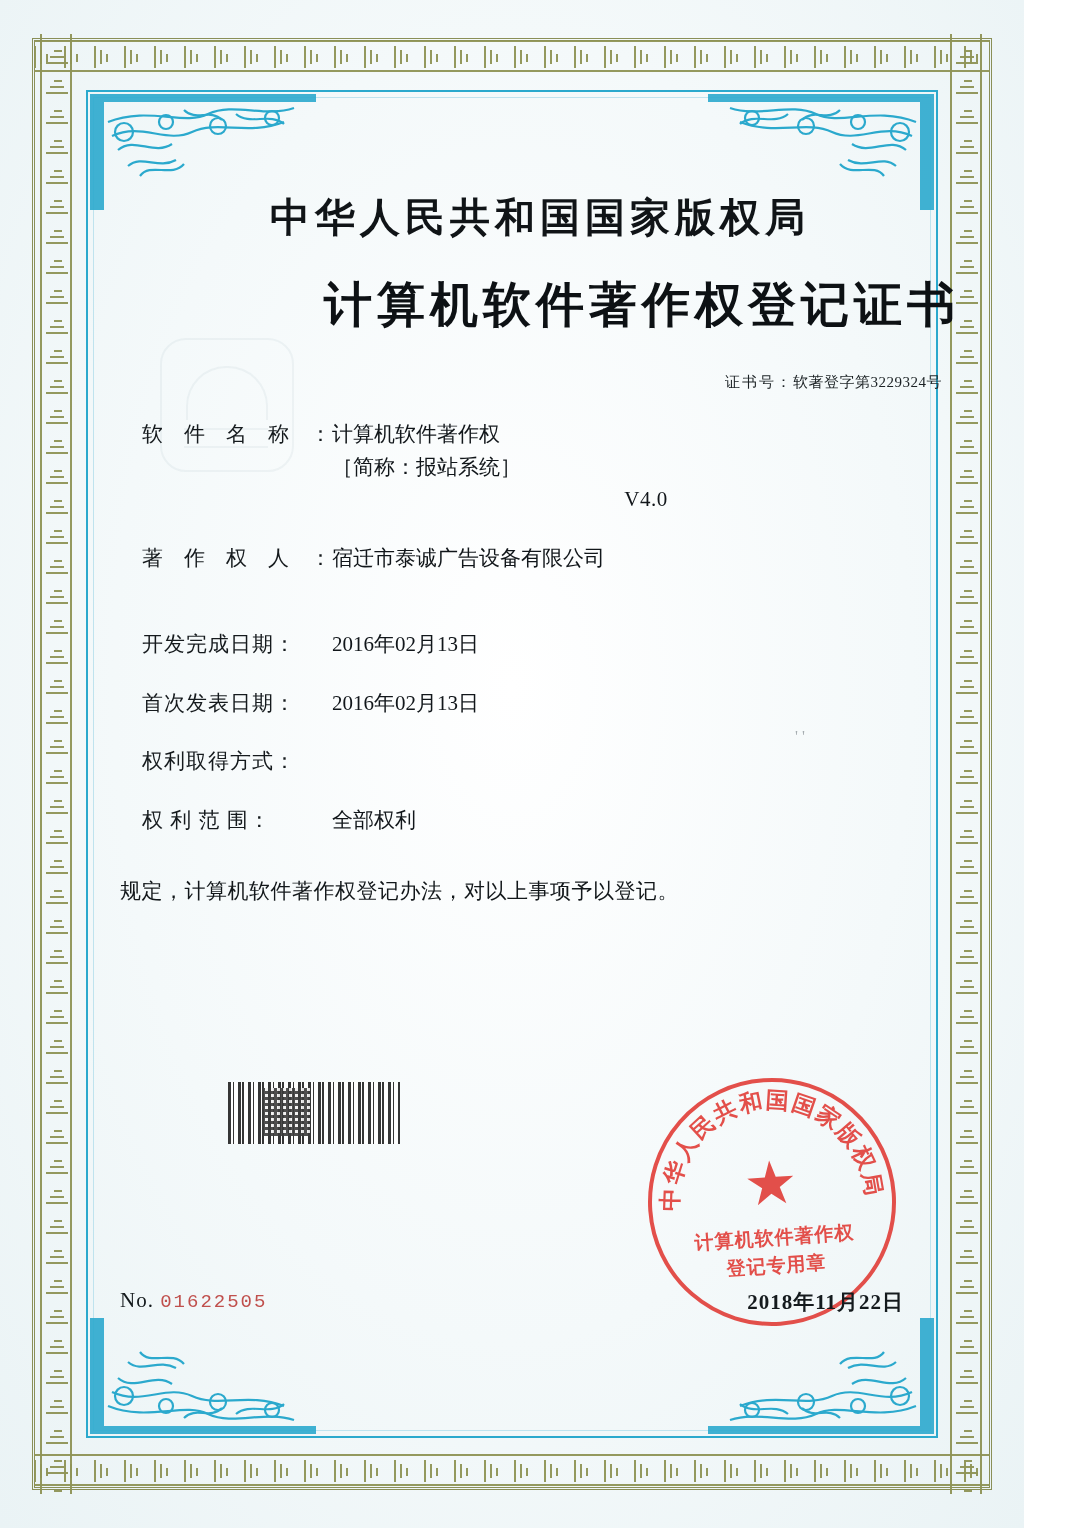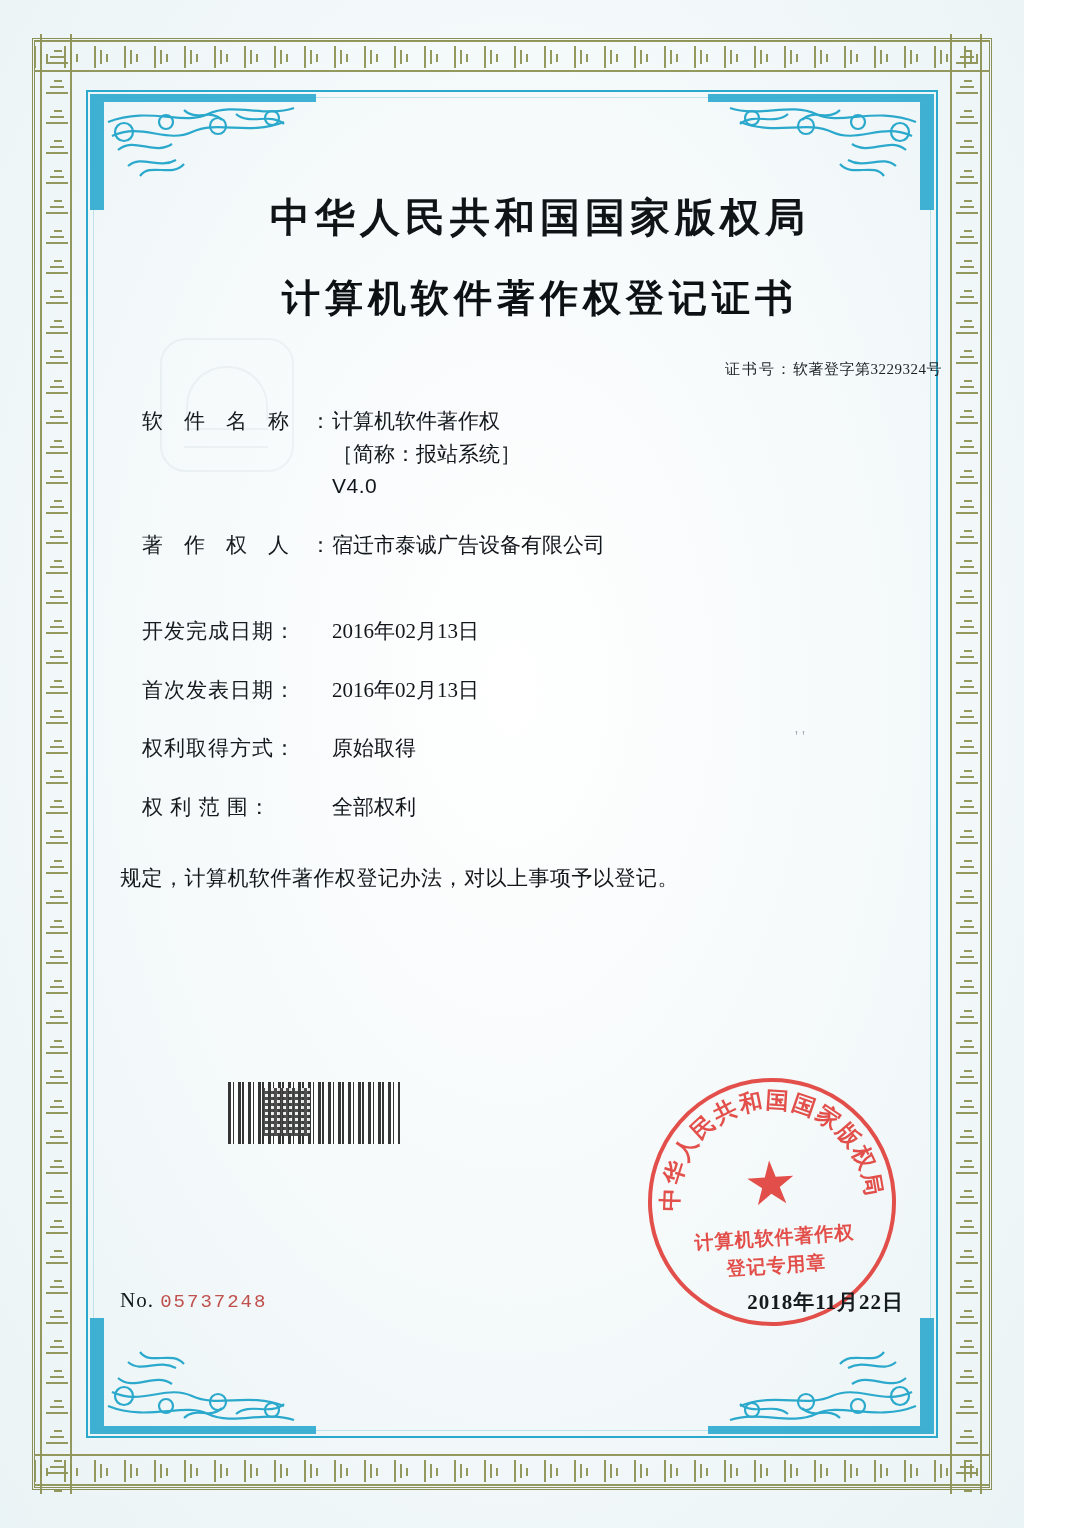--- a/index.html
+++ b/index.html
@@ -109,22 +109,22 @@
   .title-main {
     text-align: center;
     font-size: 40px;
     letter-spacing: 5px;
     font-weight: 700;
     color: #101417;
     margin: 20px 0 0 0;
     font-family: "DejaVu Serif", "Liberation Serif", serif;
   }
   .title-sub {
-    text-align: center;
-    font-size: 38px;
+    text-align: right;
+    font-size: 48px;
     letter-spacing: 5px;
     font-weight: 700;
     color: #0d1114;
     margin: 28px 0 0 0;
     font-family: Liberation Serif, serif;
   }
   .cert-no {
     text-align: right;
     font-size: 15px;
     margin-top: 36px;
@@ -154,21 +154,21 @@
   .field-label.spread {
     display: flex;
     justify-content: space-between;
   }
   .field-label.spread > span { display: inline-block; }
   .field-value {
     flex: 1;
     color: #11161a;
   }
   .field-value .ln { display: block; }
-  .field-value .mono { font-family: Liberation Sans, sans-serif; letter-spacing: .5px; }
+  .field-value .mono { font-family: Liberation Serif, serif; letter-spacing: .5px; text-align: center; }
 
   .gap-block { height: 28px; }
 
   .paragraph {
     margin-top: 34px;
     font-size: 21px;
     line-height: 2.05;
     letter-spacing: .5px;
     color: #12171a;
   }
@@ -439,21 +439,20 @@
         <div class="field-value">2016年02月13日</div>
       </div>
 
       <div class="field-row">
         <div class="field-label">首次发表日期：</div>
         <div class="field-value">2016年02月13日</div>
       </div>
 
       <div class="field-row">
         <div class="field-label">权利取得方式：</div>
-        <div class="field-value">原始取得</div>
       </div>
 
       <div class="field-row">
         <div class="field-label">权 利 范 围：</div>
         <div class="field-value">全部权利</div>
       </div>
 
 
     </div>
 
@@ -483,18 +482,18 @@
       <div>计算机软件著作权</div>
       <div>登记专用章</div>
     </div>
   </div>
 
   <div class="speck" style="left:795px; top:728px;">' '</div>
 
   <div class="footer">
     <div class="no">
       <span>No.</span>
-      <span class="num">05737248</span>
+      <span class="num">01622505</span>
     </div>
     <div class="date">2018年11月22日</div>
   </div>
 
 </div>
 
 </body></html>

